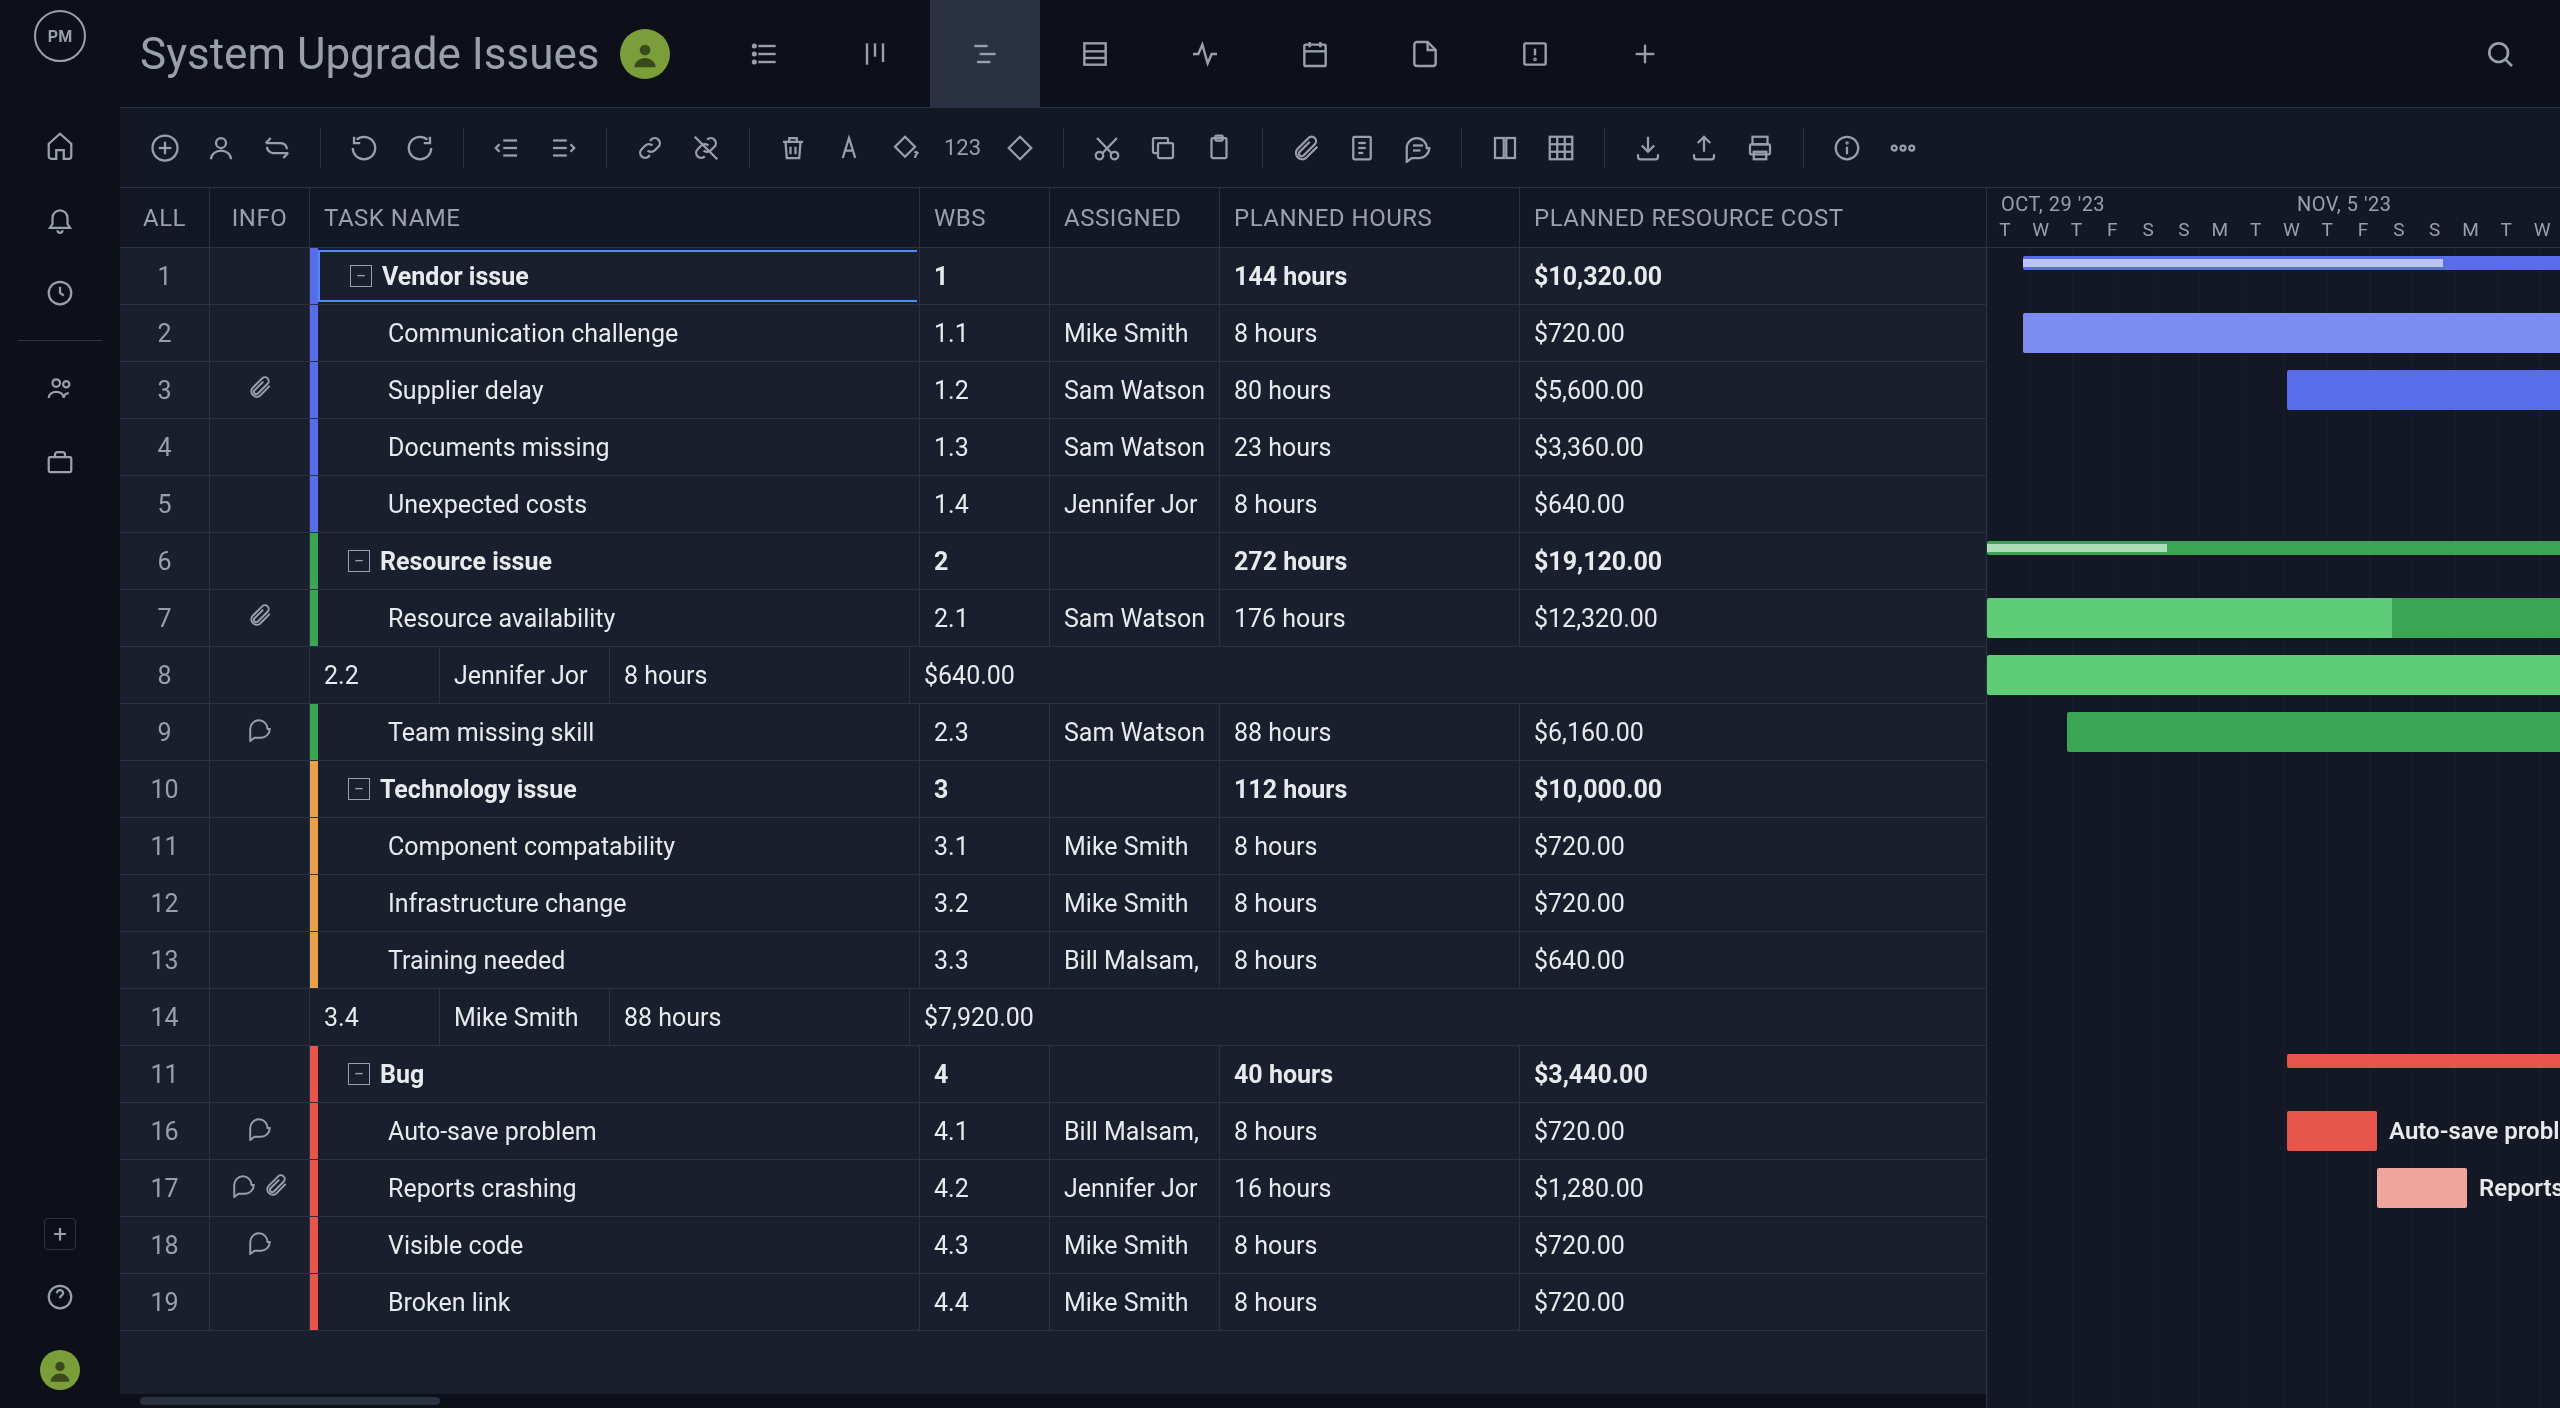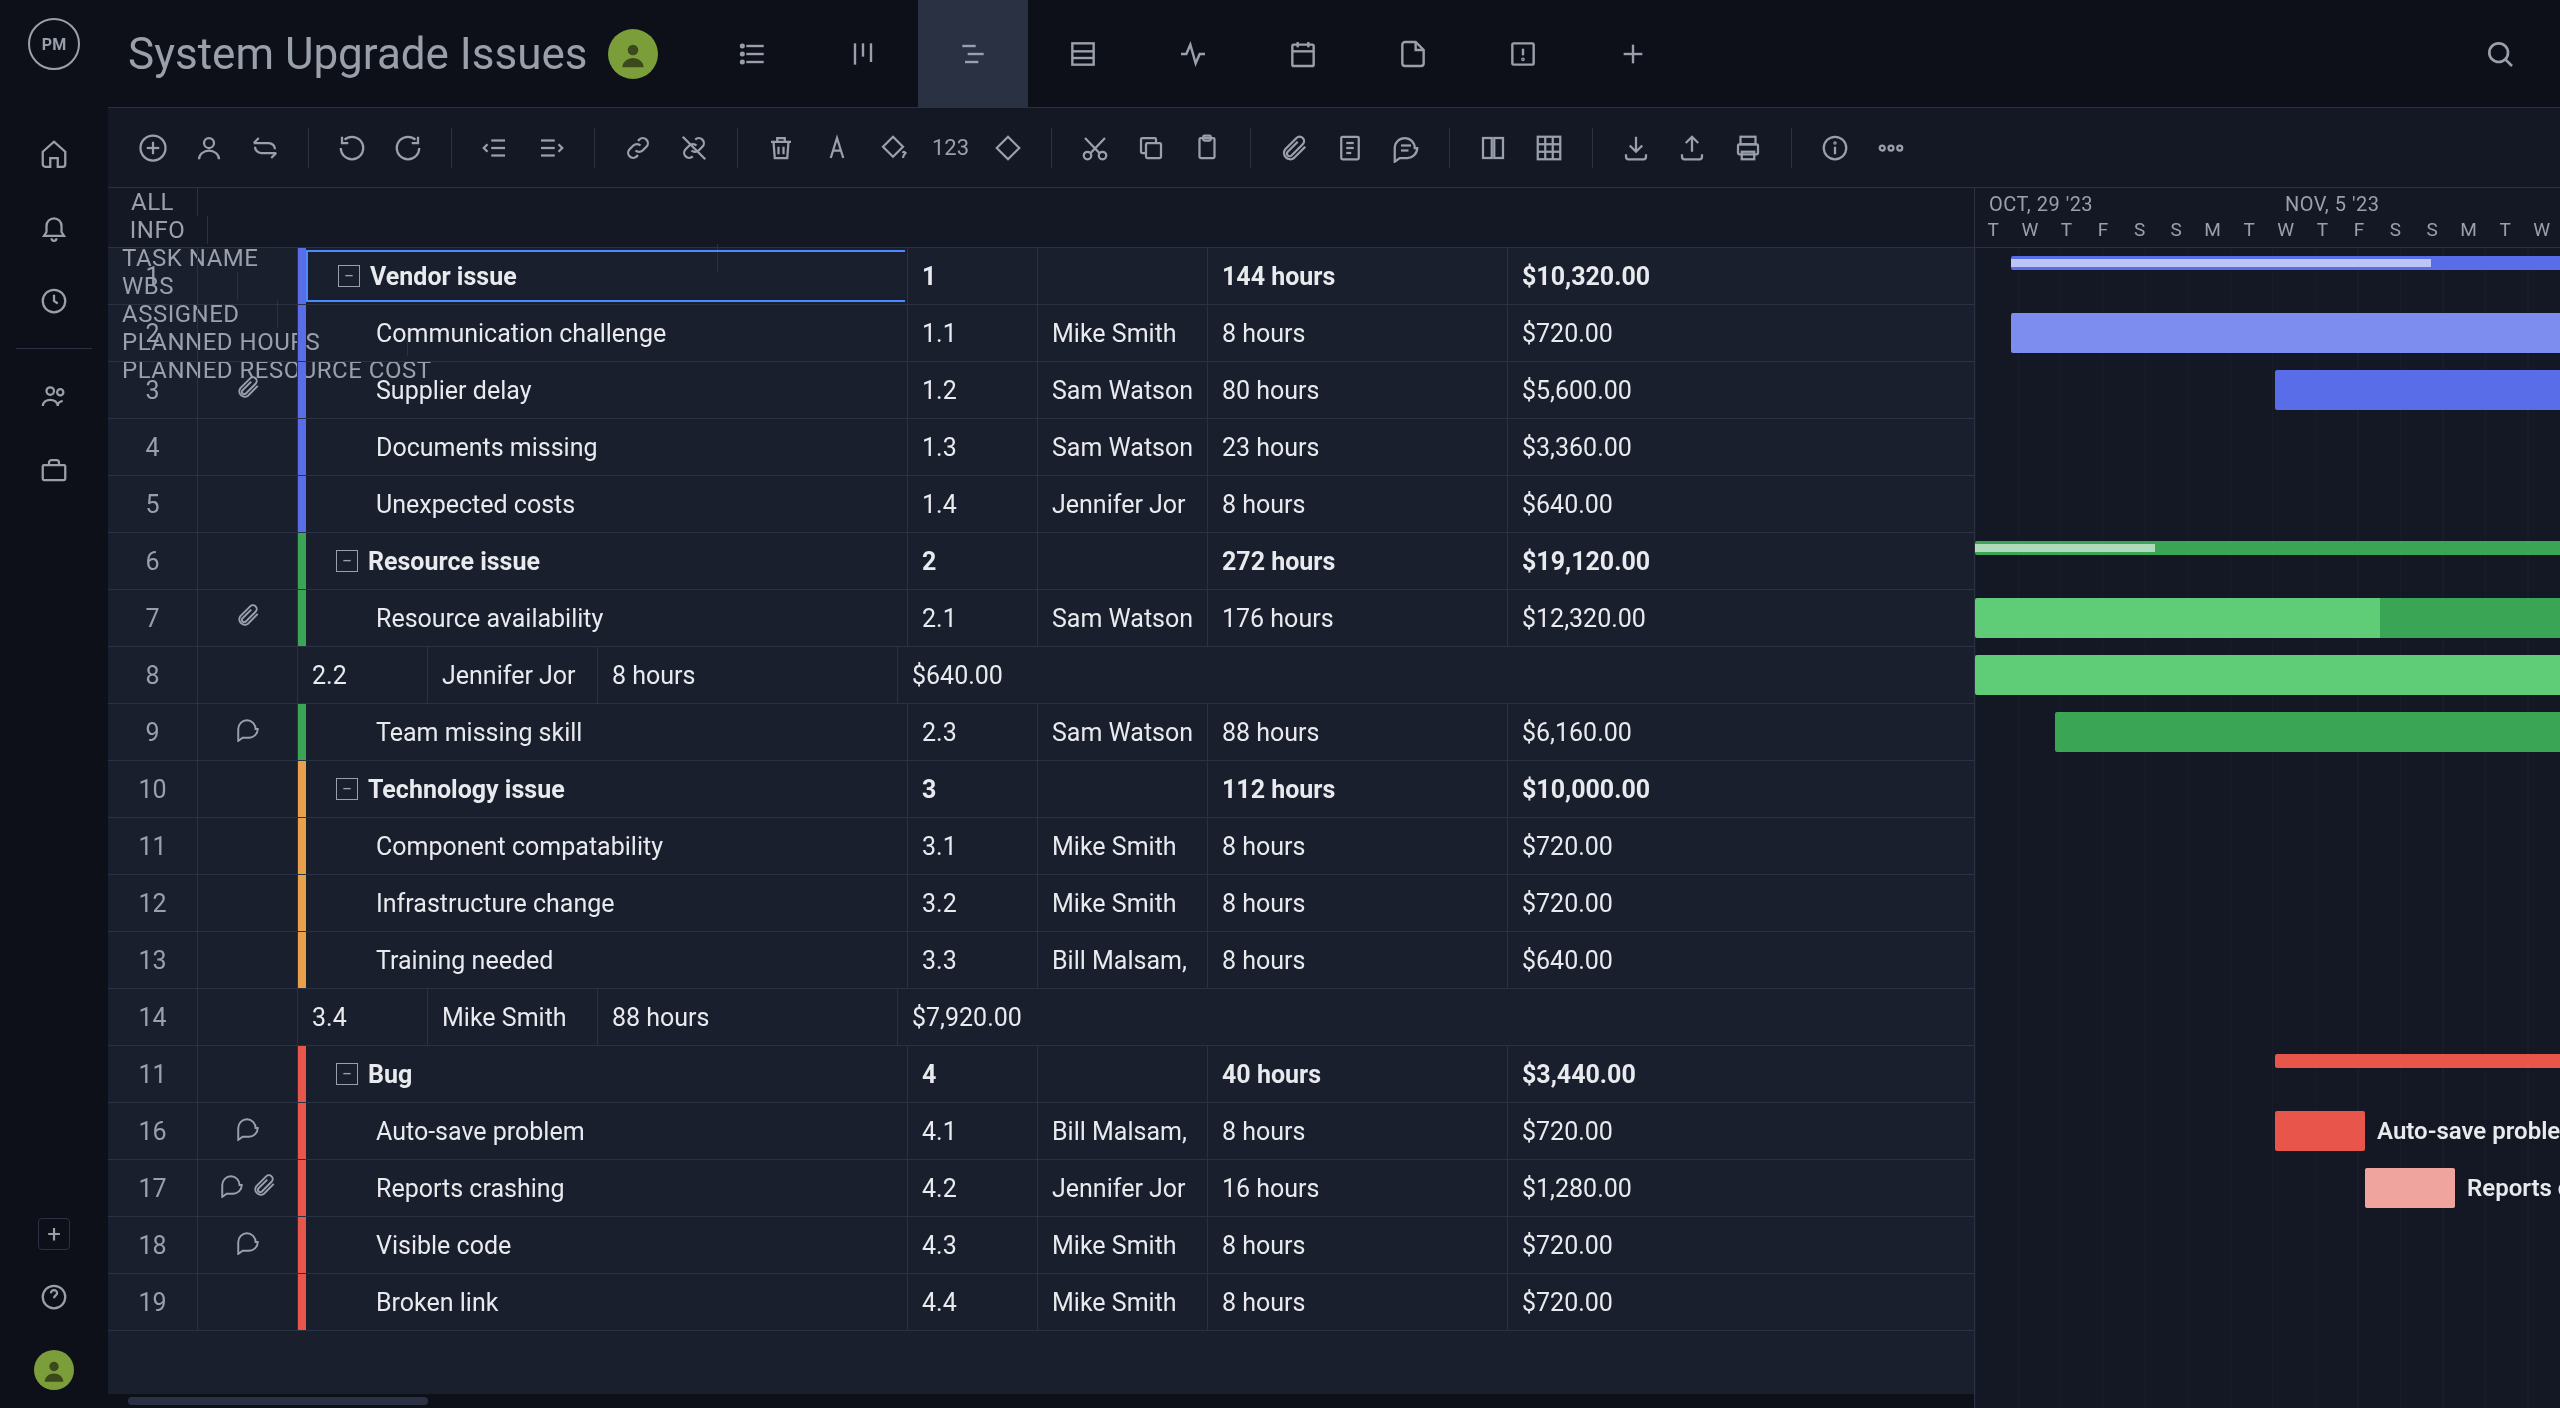--- a/index.html
+++ b/index.html
@@ -30,26 +30,26 @@
     overflow: hidden;
     width: 2560px;
     height: 1408px;
     transform-origin: top left;
     position: relative;
   }
   .app { display: flex; width: 2560px; height: 1408px; }
 
   
   .sidebar-left {
-    width: 108px;
+    width: 120px;
     background: var(--bg-sidebar);
     display: flex;
     flex-direction: column;
     align-items: center;
-    padding-top: 18px;
+    padding-top: 10px;
   }
   .logo {
     width: 52px; height: 52px;
     border: 2px solid var(--text-secondary);
     border-radius: 50%;
     display: flex; align-items: center; justify-content: center;
     font-size: 16px; font-weight: 700;
     color: var(--text-secondary);
     margin-bottom: 46px;
   }
@@ -143,21 +143,20 @@
     width: 1867px;
     display: flex; flex-direction: column;
     border-right: 1px solid var(--border);
     background: var(--bg-main);
   }
   .grid-header {
     height: 60px;
     display: flex;
     border-bottom: 1px solid var(--border);
     background: var(--bg-darker);
-    flex-direction: column;
   }
   .gh-cell, .g-cell {
     display: flex; align-items: center;
     padding: 0 14px;
     color: var(--text-secondary);
     font-size: 24px; font-weight: 400;
     border-right: 1px solid var(--border);
   }
   .gh-cell { letter-spacing: 0.5px; }
   .col-all { width: 90px; justify-content:center; }

